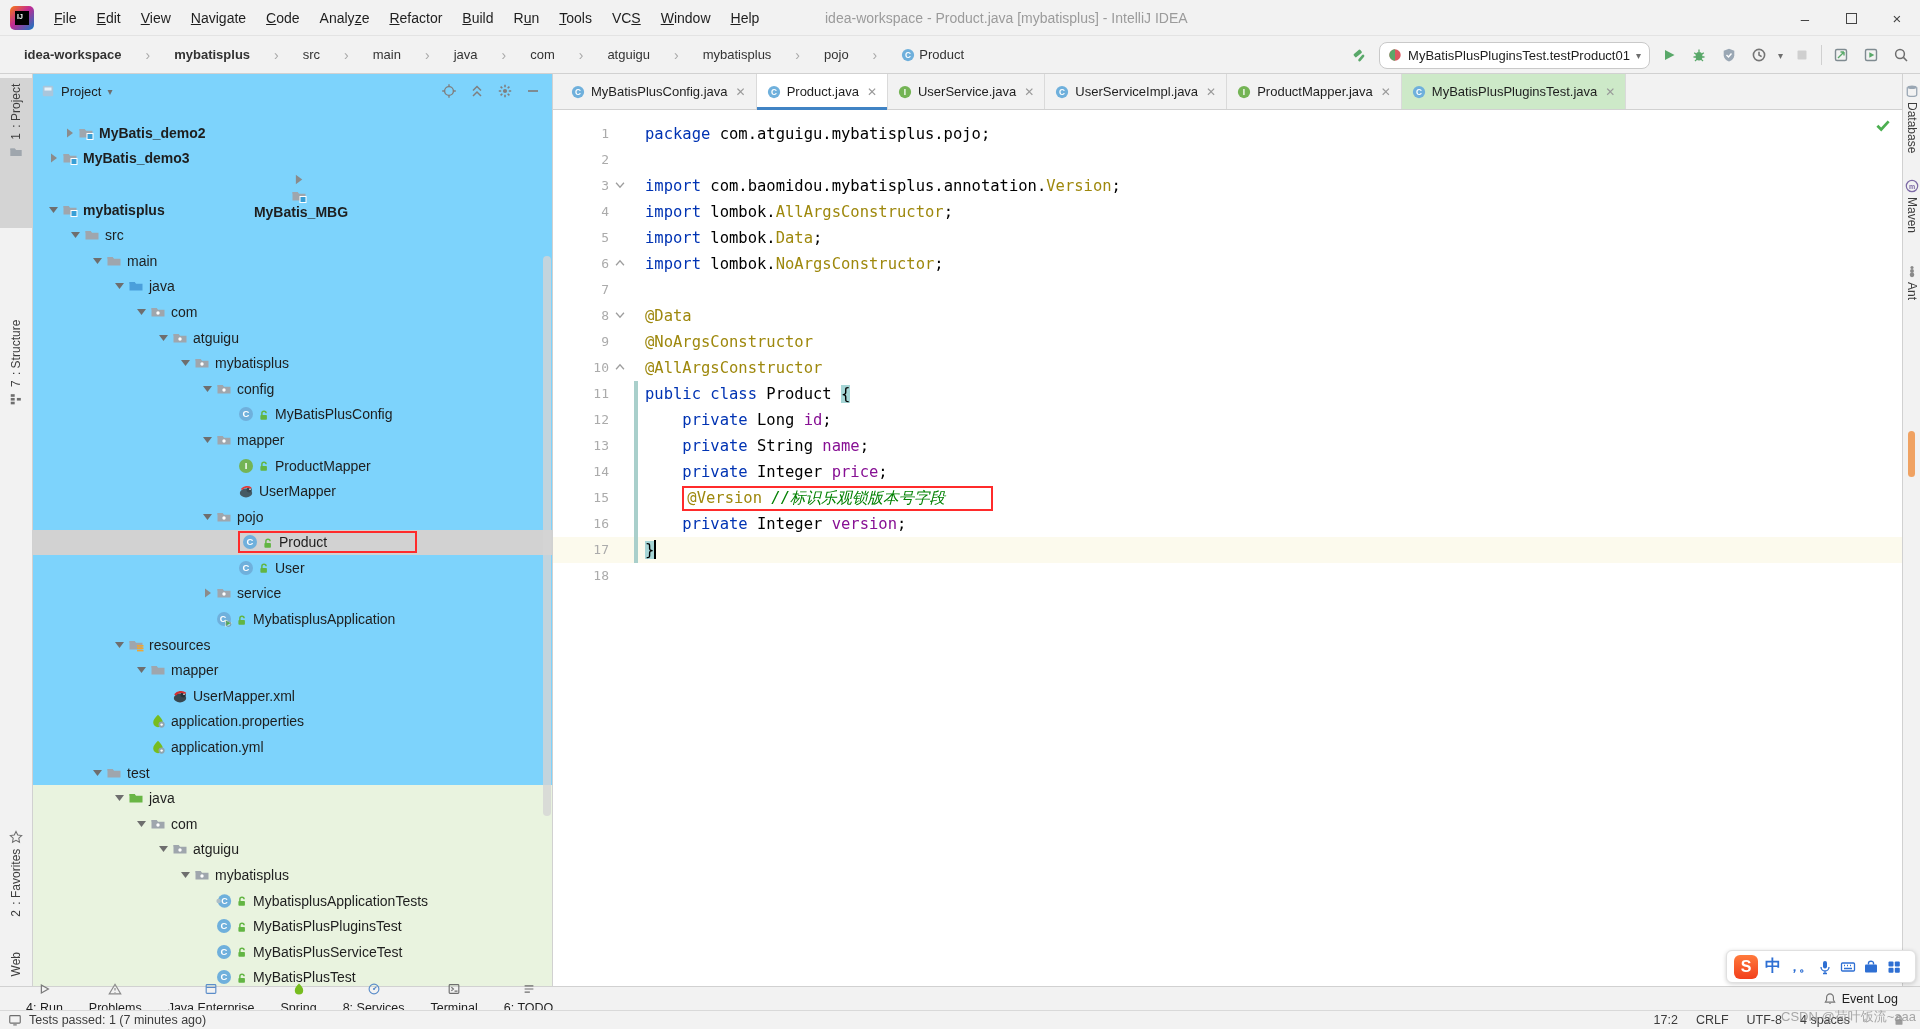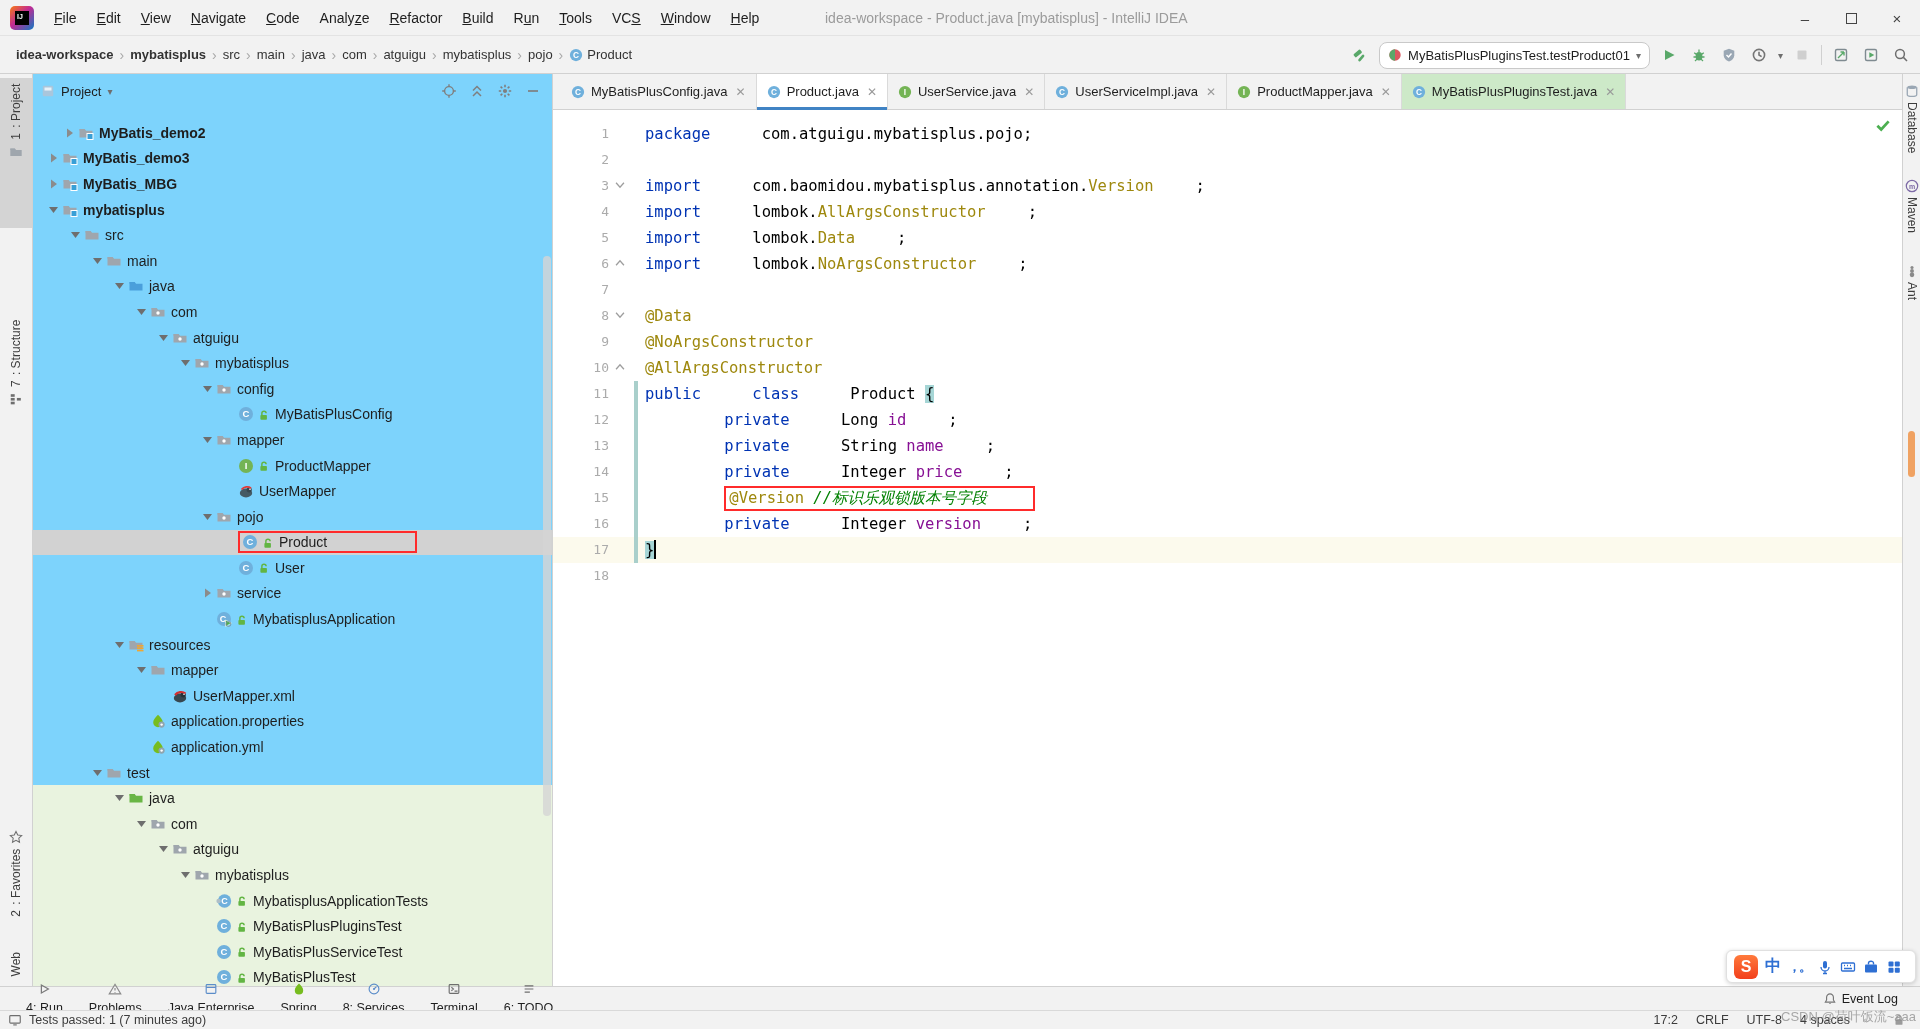--- a/index.html
+++ b/index.html
@@ -14,21 +14,21 @@
   #idea-logo:after { content:""; position:absolute; left:5px; top:5px; width:14px; height:14px; background:#000; }
   #idea-logo:before { content:"IJ"; position:absolute; z-index:2; left:7px; top:7px; font-size:7px; color:#fff; font-weight:bold; }
   .menu-item { padding:0 10px; font-size:14px; color:#1e1e1e; line-height:36px; }
   #win-title { position:absolute; left:825px; top:0; line-height:36px; font-size:14px; color:#9B9B9B; }
   #win-controls { position:absolute; right:0; top:0; height:36px; display:flex; }
   .win-btn { width:46px; height:36px; display:flex; align-items:center; justify-content:center; color:#444; font-size:15px; }
   .max-glyph { width:11px; height:11px; border:1.3px solid #444; }
 
   
   #toolbar { position:absolute; left:0; top:36px; width:1920px; height:38px; background:#F2F2F2; border-bottom:1px solid #D1D1D1; display:flex; align-items:center; }
-  #breadcrumbs { display:flex; align-items:center; padding-left:12px; font-size:13px; color:#333; gap:2px; }
+  #breadcrumbs { display:flex; align-items:center; padding-left:20px; font-size:13px; color:#333; gap:20px; }
   .crumb { padding:2px 4px; display:flex; align-items:center; gap:4px; }
   .crumb.bold { font-weight:bold; }
   .crumb-sep { color:#A9A9A9; font-size:14px; }
   #run-cluster { position:absolute; right:8px; top:0; height:38px; display:flex; align-items:center; gap:8px; }
   #run-config { height:27px; background:#fff; border:1px solid #C9C9C9; border-radius:8px; display:flex; align-items:center; gap:6px; padding:0 8px; font-size:13px; color:#1e1e1e; }
   .tb-btn { width:22px; height:22px; display:flex; align-items:center; justify-content:center; }
   .tb-sep { width:1px; height:20px; background:#D0D0D0; }
   .dd-arrow { font-size:10px; color:#6e6e6e; }
 
   
@@ -66,21 +66,21 @@
 
   
   #code-area { position:relative; height:876px; overflow:hidden; font-family:"DejaVu Sans Mono", monospace; font-size:15.5px; padding-top:11px; }
   .code-line { position:relative; height:26px; line-height:26px; white-space:pre; }
   .code-line.cur { background:#FCFAED; }
   .ln { position:absolute; left:0; width:56px; text-align:right; font-size:13px; color:#ABABAB; font-family:"DejaVu Sans Mono", monospace; }
   .fold-m { position:absolute; left:60px; top:5px; width:14px; height:14px; }
   .vcs-bar { position:absolute; left:81px; top:0; width:4px; height:26px; background:#A9CFCB; }
   .code-txt { position:absolute; left:92px; top:0; }
   .tk-k { color:#0033B3; }
-  .tk-p { color:#000;margin-left:42px; }
+  .tk-p { color:#000; }
   .tk-a { color:#9E880D; }
   .tk-f { color:#871094; }
   .tk-c { color:#008000; font-style:italic; }
   .tk-b { background:#A6D6D6; color:#000; }
   .code-redbox { border:2px solid #FF2B2B; padding:1px 46px 2px 3px; margin:-2px 0; }
   .caret { display:inline-block; width:2px; height:19px; background:#000; vertical-align:-4px; }
   #inspect-ok { position:absolute; right:10px; top:6px; }
 
   
   #right-strip { position:absolute; left:1902px; top:0; width:18px; height:912px; background:#F2F2F2; border-left:1px solid #D1D1D1; }
@@ -378,21 +378,21 @@
           </span>
           <span class="icon16">
             <svg viewBox="0 0 16 16" width="100%" height="100%">
               <path d="M1.5 4h5.1l1.3 1.7h6.6v6.8H1.5z" fill="#9FA6AD"></path>
               <path d="M1.5 4h5.1l1.3 1.7H1.5z" fill="#9FA6AD" opacity=".75"></path>
               <rect x="9" y="8.5" width="6" height="6" fill="#389FD6" stroke="#fff" stroke-width="1"></rect>
             </svg>
           </span>
           <span class="lbl">MyBatis_demo3</span>
         </div>
-        <div class="tree-row bold" style="padding-left: 12px;">
+        <div class="tree-row bold" style="padding-left: 12px; flex-direction: column;">
           <span class="arrow-slot">
             <svg viewBox="0 0 16 16" width="100%" height="100%">
               <path d="M5.5 3.5l6 4.5-6 4.5z" fill="#8B8B8B"></path>
             </svg>
           </span>
           <span class="icon16">
             <svg viewBox="0 0 16 16" width="100%" height="100%">
               <path d="M1.5 4h5.1l1.3 1.7h6.6v6.8H1.5z" fill="#9FA6AD"></path>
               <path d="M1.5 4h5.1l1.3 1.7H1.5z" fill="#9FA6AD" opacity=".75"></path>
               <rect x="9" y="8.5" width="6" height="6" fill="#389FD6" stroke="#fff" stroke-width="1"></rect>

